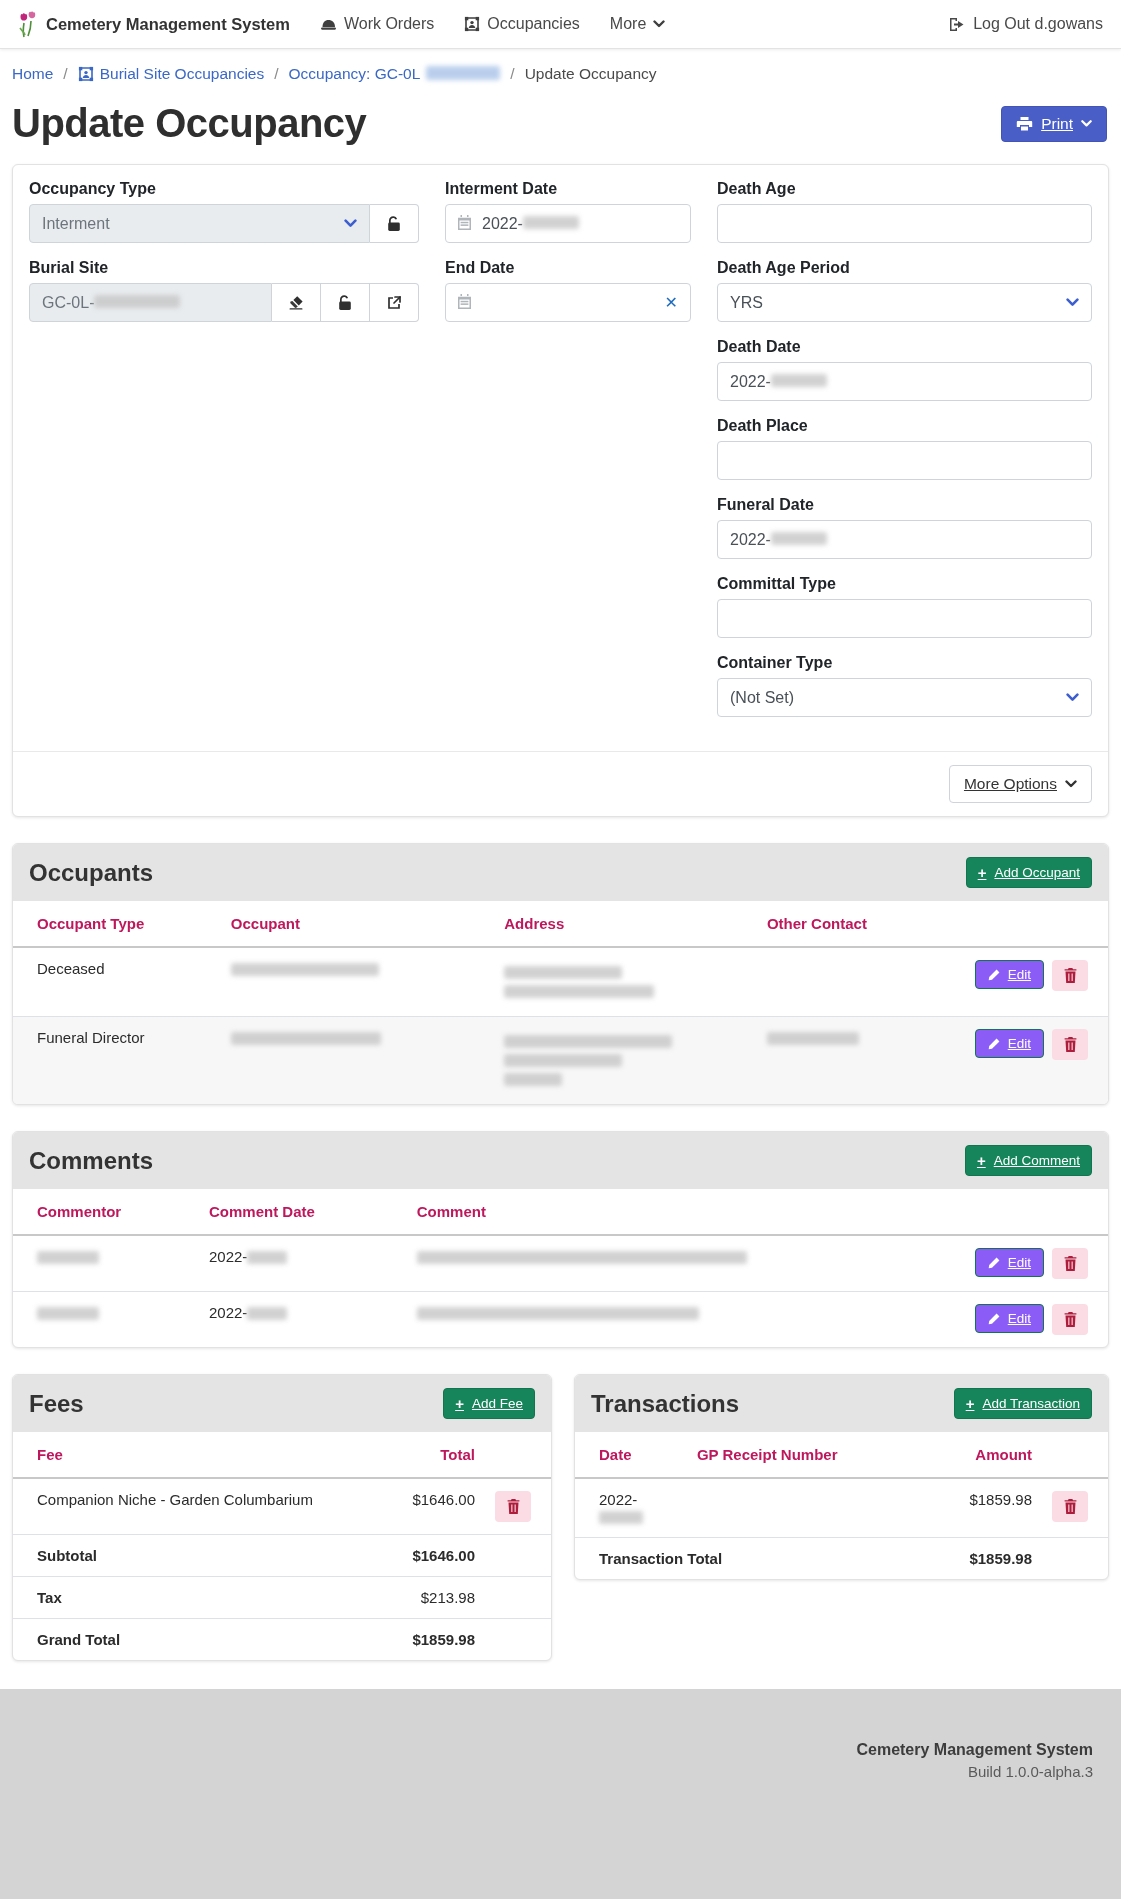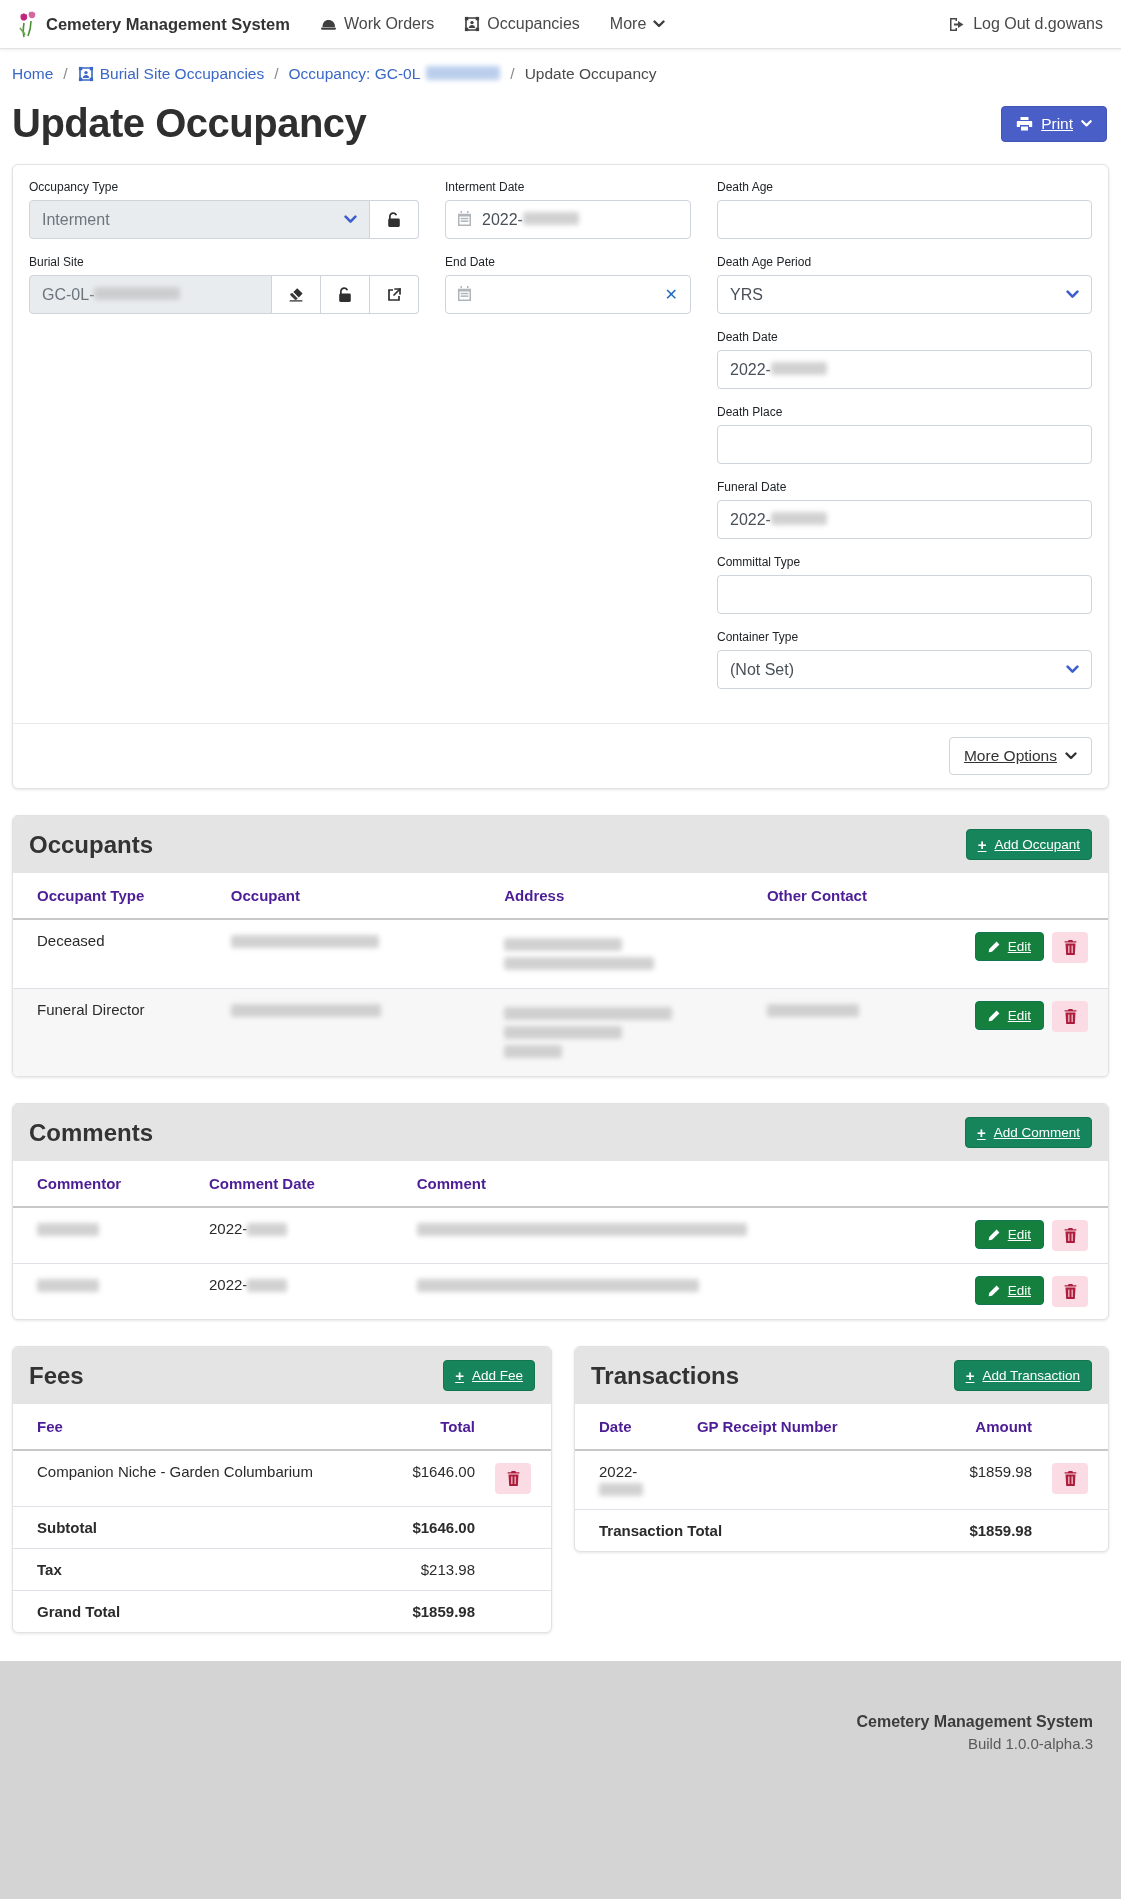--- a/index.html
+++ b/index.html
@@ -35,48 +35,48 @@
   
   .content { padding:0 12px; }
   .card { background:#fff; border:1px solid #e2e2e2; border-radius:6px; box-shadow:0 1px 3px rgba(0,0,0,.10); margin-bottom:26px; overflow:hidden; }
   .card-header { background:#e4e4e4; padding:13px 16px; display:flex; align-items:center; justify-content:space-between; }
   .card-title { font-size:24px; font-weight:700; color:#333; }
 
   
   .form-body { padding:15px 16px 18px 16px; display:flex; gap:26px; }
   .fcol1 { width:390px; } .fcol2 { width:246px; } .fcol3 { flex:1; }
   .field { margin-bottom:16px; }
-  .field label { display:block; font-weight:normal; font-size:12px; margin-bottom:6px; color:#212529; }
+  .field label { display:block; font-weight:bold; font-size:16px; margin-bottom:6px; color:#212529; }
   .control { height:39px; border:1px solid #ced4da; border-radius:4px; background:#fff; display:flex; align-items:center;
              padding:0 12px; font-size:16px; color:#495057; position:relative; width:100%; }
   input.control { outline:none; font-family:inherit; }
   .control.disabled { background:#e9ecef; color:#6c757d; }
   .select { justify-content:space-between; cursor:pointer;gap:40px; }
   .select .chev { color:#3d5ecf; }
   .igroup { display:flex; }
   .igroup .control { border-radius:4px 0 0 4px; flex:1; min-width:0; }
   .igroup .gbtn { width:49px; height:39px; background:#fff; border:1px solid #ced4da; border-left:none;
                   display:flex; align-items:center; justify-content:center; cursor:pointer; color:#2f2f2f; }
   .igroup .gbtn:last-child { border-radius:0 4px 4px 0; }
   .date-ctl { padding-left:36px; }
   .cal-icon { position:absolute; left:11px; top:10px; color:#b0b5ba; }
   .clear-x { position:absolute; right:12px; color:#1e6bbf; font-weight:bold; font-size:16px; cursor:pointer; }
   .form-footer { border-top:1px solid #e9e9e9; padding:13px 16px; display:flex; justify-content:flex-end; gap:10px; }
   .btn-update { font-size:15.5px; padding:9px 14px; }
   .btn-more { font-size:15.5px; padding:9px 14px; }
 
   
   table { width:100%; border-collapse:collapse; }
-  th { text-align:left; font-size:15px; padding:14px 10px; border-bottom:2px solid #c8c8c8; color:#4c1d95; }
+  th { text-align:left; font-size:15px; padding:14px 10px; border-bottom:2px solid #c8c8c8; color:#be185d; }
   td { font-size:15px; padding:12px 10px; border-bottom:1px solid #dee2e6; vertical-align:top; color:#2b2b2b; }
   tr:last-child td { border-bottom:none; }
   th:first-child, td:first-child { padding-left:24px; }
   th:last-child, td:last-child { padding-right:20px; }
   .row-actions { display:flex; gap:8px; justify-content:flex-end; align-items:flex-start; }
-  .btn-edit { background:#15803d; border-color:#13754f; color:#fff; font-size:13.5px; padding:6px 12px; }
+  .btn-edit { background:#8b5cf6; border-color:#13754f; color:#fff; font-size:13.5px; padding:6px 12px; }
   .btn-del { background:#fbdce4; border:none; border-radius:4px; width:36px; height:31px;
              display:inline-flex; align-items:center; justify-content:center; color:#ae1e3c; cursor:pointer; }
   .striped tbody tr:nth-child(even) { background:#f7f7f7; }
   .num { text-align:right; }
   .bold { font-weight:bold; }
   .totals td { border-top:1px solid #dee2e6; }
 
   
   .two-col { display:flex; gap:22px; align-items:flex-start; }
   .fees-card { width:540px; margin-bottom:0; }

